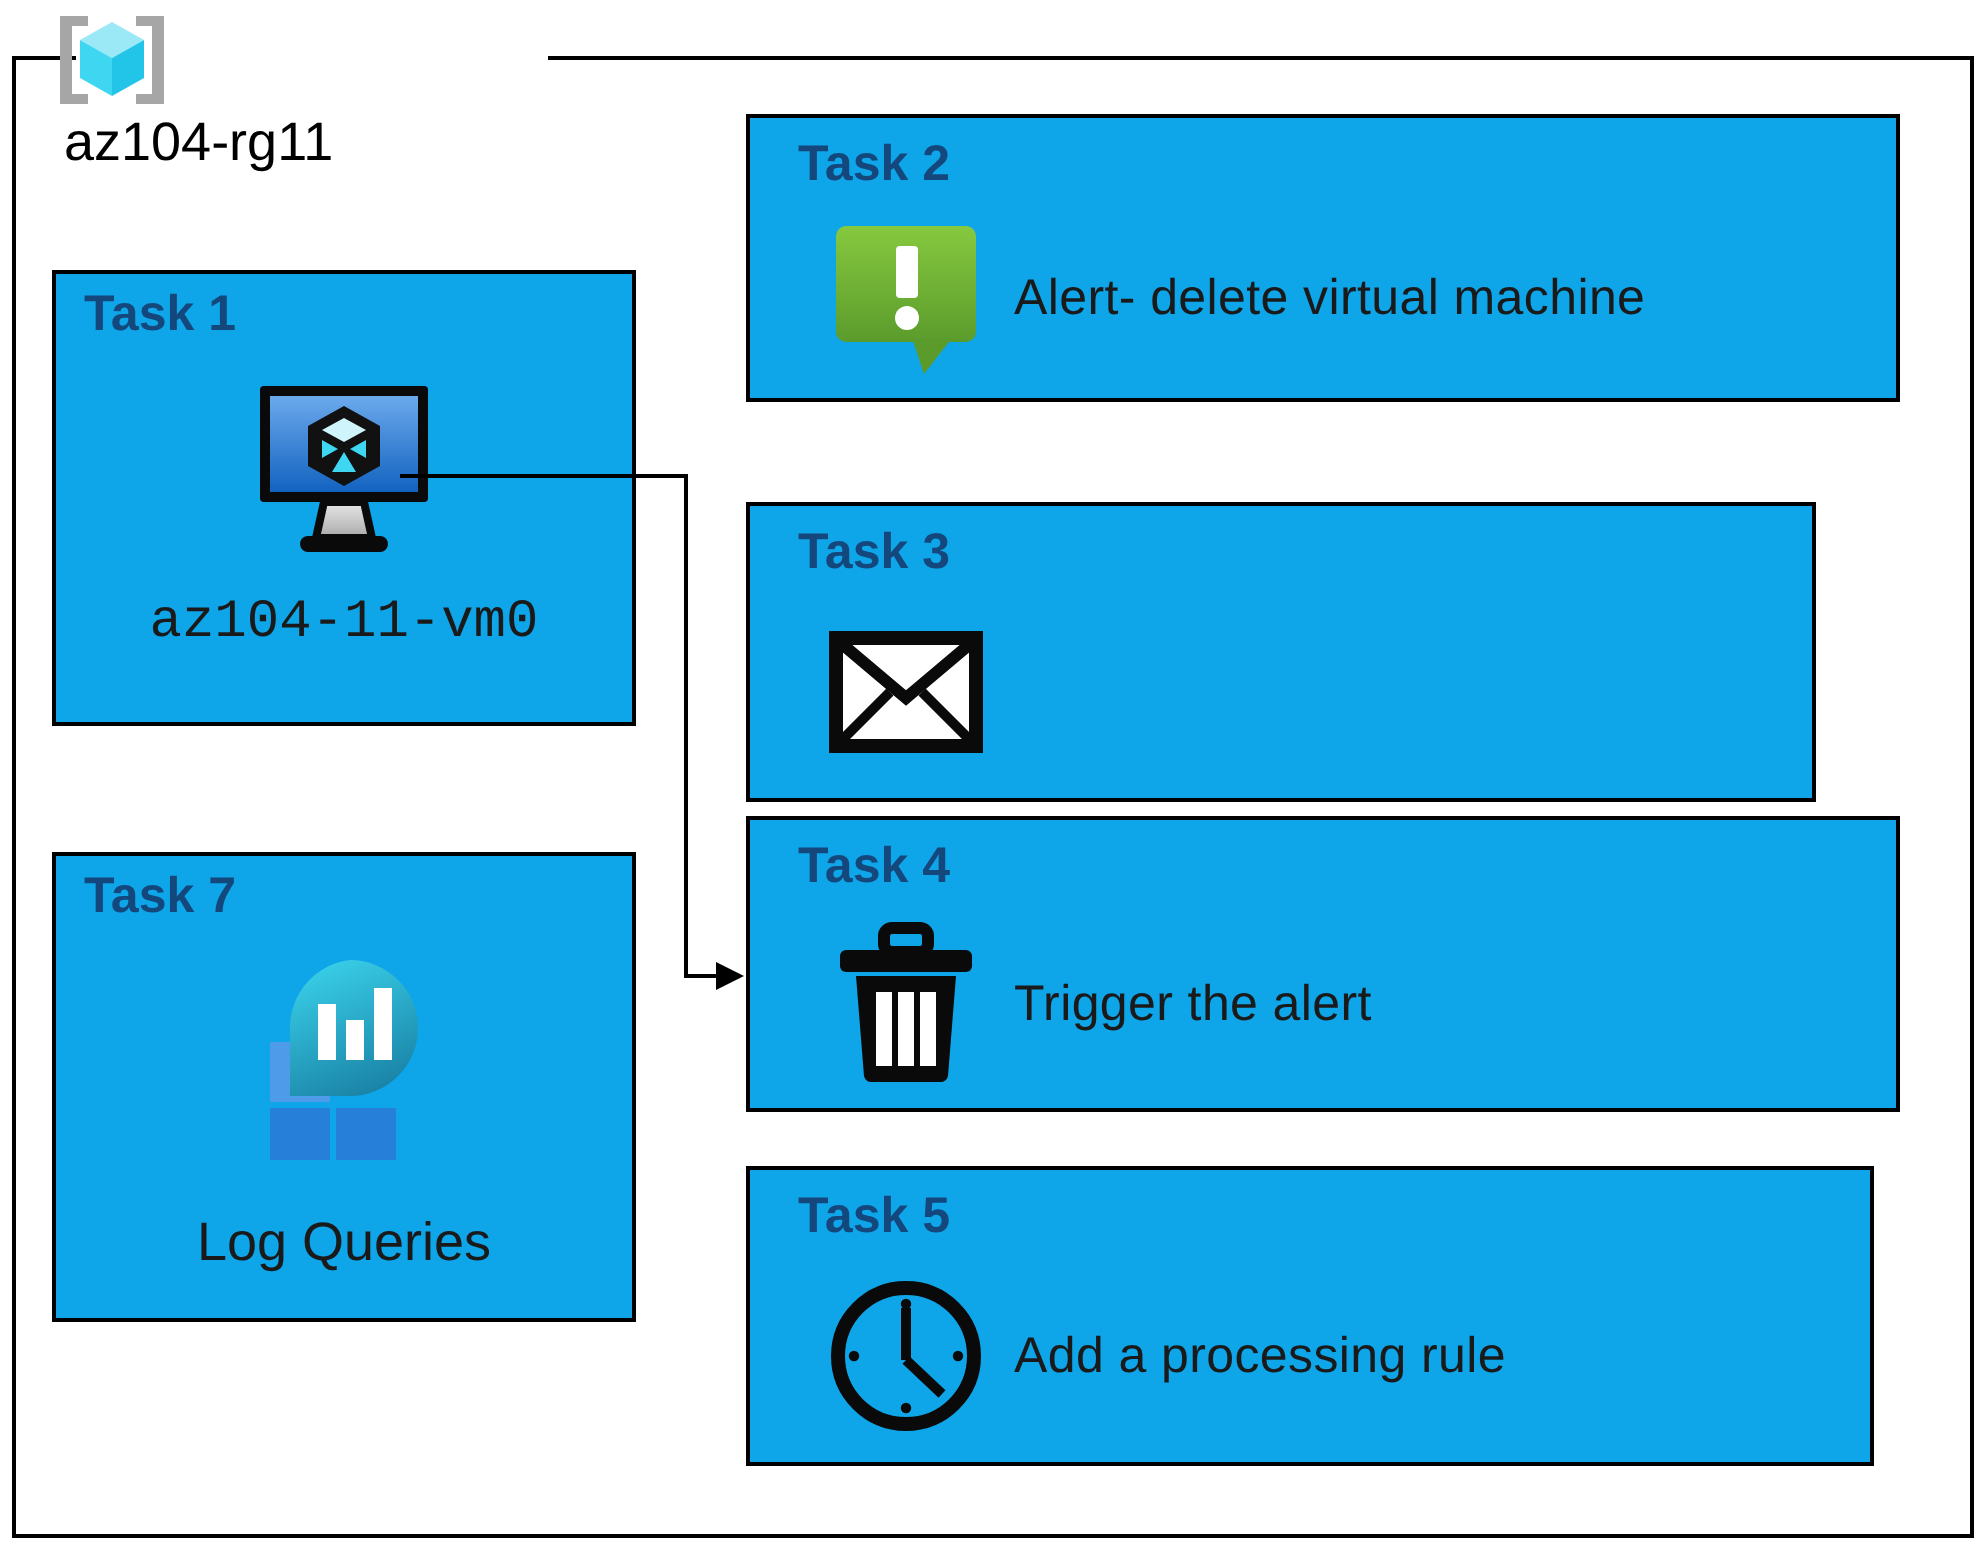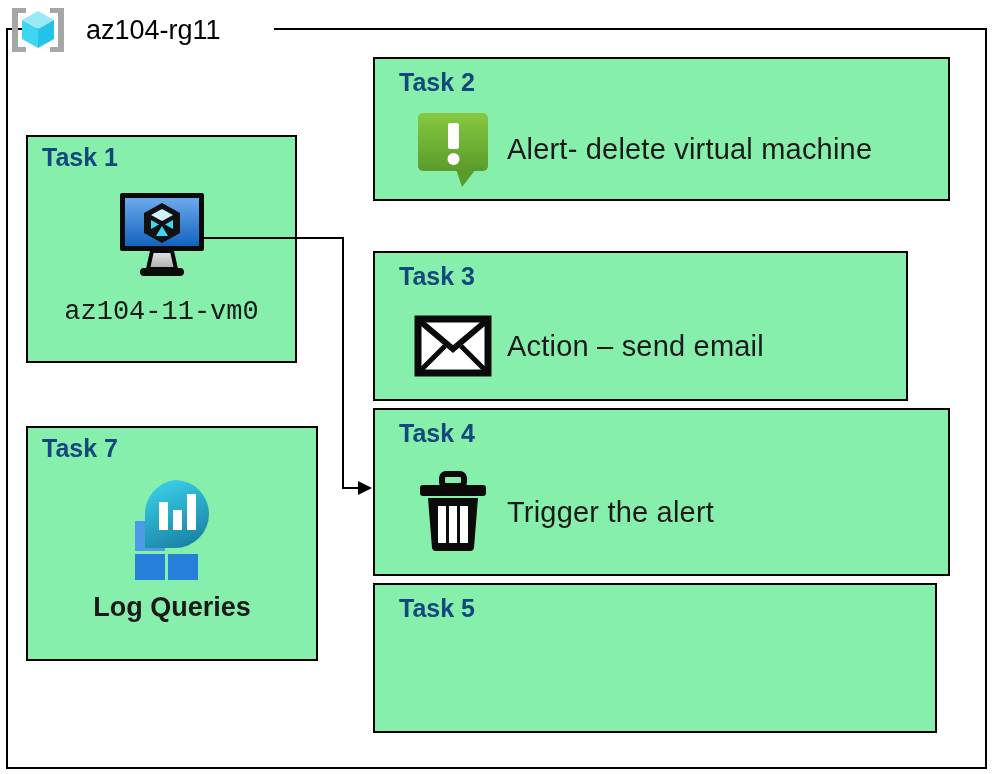--- a/index.html
+++ b/index.html
@@ -5,44 +5,44 @@
   html,body{margin:0;padding:0;background:#ffffff;}
   body{width:992px;height:774px;position:relative;overflow:hidden;
        font-family:"Liberation Sans",sans-serif;color:#000;}
   #rg-border-left{position:absolute;left:6px;top:28px;width:2px;height:741px;background:#000;}
   #rg-border-bottom{position:absolute;left:6px;top:767px;width:981px;height:2px;background:#000;}
   #rg-border-right{position:absolute;left:985px;top:28px;width:2px;height:741px;background:#000;}
   #rg-border-top-left{position:absolute;left:6px;top:28px;width:32px;height:2px;background:#000;}
   #rg-border-top-right{position:absolute;left:274px;top:28px;width:713px;height:2px;background:#000;}
 
   
-  #rg-header{position:absolute;left:2px;top:4px;height:52px;display:flex;align-items:center;}
+  #rg-header{position:absolute;left:20px;top:4px;height:52px;display:flex;align-items:flex-start;flex-direction:column;}
   #rg-icon{position:relative;width:72px;height:52px;flex:none;}
   #rg-title{font-size:27px;color:#000;margin-left:12px;white-space:nowrap;letter-spacing:0px;}
 
   
-  .task-box{position:absolute;box-sizing:border-box;background:#86efac;border:2px solid #000;}
+  .task-box{position:absolute;box-sizing:border-box;background:#0ea5e9;border:2px solid #000;}
   .task-label{position:absolute;font-weight:bold;font-size:25px;color:#14477B;letter-spacing:0px;white-space:nowrap;}
 
   
-  #task1{left:26px;top:135px;width:271px;height:228px;}
+  #task1{left:26px;top:135px;width:292px;height:228px;}
   #task6{left:26px;top:426px;width:292px;height:235px;}
   .left-label{left:14px;top:6px;}
   .left-icon{position:absolute;left:0;right:0;display:flex;justify-content:center;}
   .left-name{position:absolute;left:0;right:0;text-align:center;font-size:27px;color:#1a1a1a;white-space:nowrap;}
 
   
   #task2{left:373px;top:57px;width:577px;height:144px;}
   #task3{left:373px;top:237px;width:535px;height:150px;margin-top:14px;}
-  #task4{left:373px;top:408px;width:577px;height:168px;}
+  #task4{left:373px;top:408px;width:577px;height:148px;}
   #task5{left:373px;top:583px;width:564px;height:150px;}
   .right-label{left:24px;top:9px;}
   .right-row{position:absolute;left:24px;right:10px;top:44px;bottom:4px;display:flex;align-items:center;}
   .right-icon{width:108px;flex:none;display:flex;justify-content:center;align-items:center;}
-  .right-text{font-size:29px;color:#1a1a1a;white-space:nowrap;letter-spacing:0.2px;}
+  .right-text{font-size:25px;color:#1a1a1a;white-space:nowrap;letter-spacing:0.2px;}
 
   
   #conn-h1{position:absolute;left:200px;top:237px;width:144px;height:2px;background:#000;}
   #conn-v{position:absolute;left:342px;top:237px;width:2px;height:252px;background:#000;}
   #conn-h2{position:absolute;left:342px;top:487px;width:24px;height:2px;background:#000;}
   #conn-arrow{position:absolute;left:358px;top:481px;width:0;height:0;
               border-top:7px solid transparent;border-bottom:7px solid transparent;border-left:14px solid #000;}
 </style>
 </head>
 <body>
@@ -117,21 +117,21 @@
       <rect x="18" y="78" width="30" height="26" fill="#2680D9"></rect>
       <rect x="51" y="78" width="30" height="26" fill="#2680D9"></rect>
 
       <path d="M58 4 A34 34 0 1 1 58 72 L28 72 L28 38 A34 34 0 0 1 58 4 Z" fill="url(#logTeal)"></path>
 
       <rect x="42" y="26" width="9" height="28" fill="#ffffff"></rect>
       <rect x="56" y="34" width="9" height="20" fill="#ffffff"></rect>
       <rect x="70" y="18" width="9" height="36" fill="#ffffff"></rect>
     </svg>
   </div>
-  <div class="left-name" style="top:164px;font-weight:bold;">Log Queries</div>
+  <div class="left-name" style="top:178px;">Log Queries</div>
 </div>
 
 <div class="task-box" id="task2">
   <div class="task-label right-label">Task 2</div>
   <div class="right-row">
     <div class="right-icon">
       <svg width="82" height="80" viewBox="0 0 82 80">
         <defs>
           <linearGradient id="alertGrad" x1="0" y1="0" x2="0" y2="1">
             <stop offset="0" stop-color="#86C93F"></stop>
@@ -151,21 +151,20 @@
 <div class="task-box" id="task3">
   <div class="task-label right-label">Task 3</div>
   <div class="right-row">
     <div class="right-icon">
       <svg width="82" height="66" viewBox="0 0 82 66">
         <rect x="6" y="6" width="70" height="54" fill="#ffffff" stroke="#0a0a0a" stroke-width="7"></rect>
         <path d="M9 9 L41 36 L73 9" fill="none" stroke="#0a0a0a" stroke-width="6"></path>
         <path d="M9 57 L33 33 M73 57 L49 33" fill="none" stroke="#0a0a0a" stroke-width="5"></path>
       </svg>
     </div>
-    <div class="right-text">Action – send email</div>
   </div>
 </div>
 
 <div class="task-box" id="task4">
   <div class="task-label right-label">Task 4</div>
   <div class="right-row">
     <div class="right-icon">
       <svg width="82" height="84" viewBox="0 0 82 84">
         <rect x="30" y="4" width="22" height="12" rx="4" fill="none" stroke="#0a0a0a" stroke-width="6"></rect>
         <rect x="8" y="15" width="66" height="11" rx="3" fill="#0a0a0a"></rect>
@@ -174,18 +173,32 @@
         <rect x="37" y="36" width="8" height="37" fill="#ffffff"></rect>
         <rect x="48" y="36" width="8" height="37" fill="#ffffff"></rect>
       </svg>
     </div>
     <div class="right-text">Trigger the alert</div>
   </div>
 </div>
 
 <div class="task-box" id="task5">
   <div class="task-label right-label">Task 5</div>
+  <div class="right-row">
+    <div class="right-icon">
+      <svg width="82" height="82" viewBox="0 0 82 82">
+        <circle cx="41" cy="41" r="34" fill="none" stroke="#0a0a0a" stroke-width="7"></circle>
+        <circle cx="41" cy="15" r="2.6" fill="#0a0a0a"></circle>
+        <circle cx="67" cy="41" r="2.6" fill="#0a0a0a"></circle>
+        <circle cx="41" cy="67" r="2.6" fill="#0a0a0a"></circle>
+        <circle cx="15" cy="41" r="2.6" fill="#0a0a0a"></circle>
+        <path d="M41 17 L41 43" stroke="#0a0a0a" stroke-width="5" fill="none"></path>
+        <path d="M41 43 L59 60" stroke="#0a0a0a" stroke-width="5" fill="none"></path>
+      </svg>
+    </div>
+    <div class="right-text">Add a processing rule</div>
+  </div>
 </div>
 
 <div id="conn-h1"></div>
 <div id="conn-v"></div>
 <div id="conn-h2"></div>
 <div id="conn-arrow"></div>
 
 </body></html>

